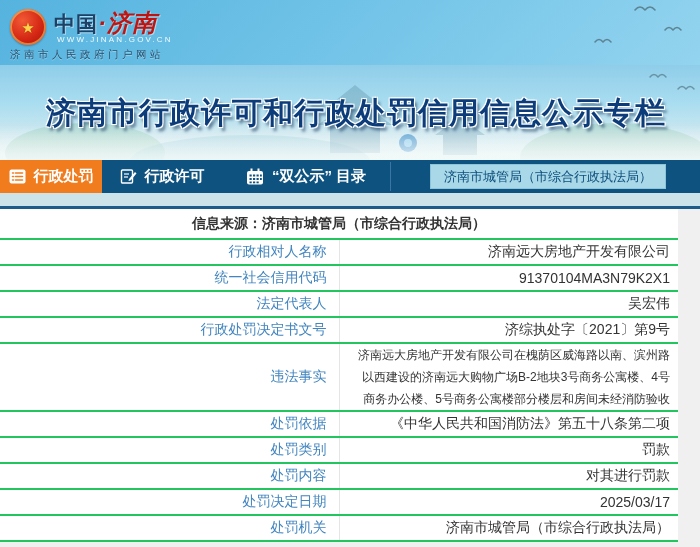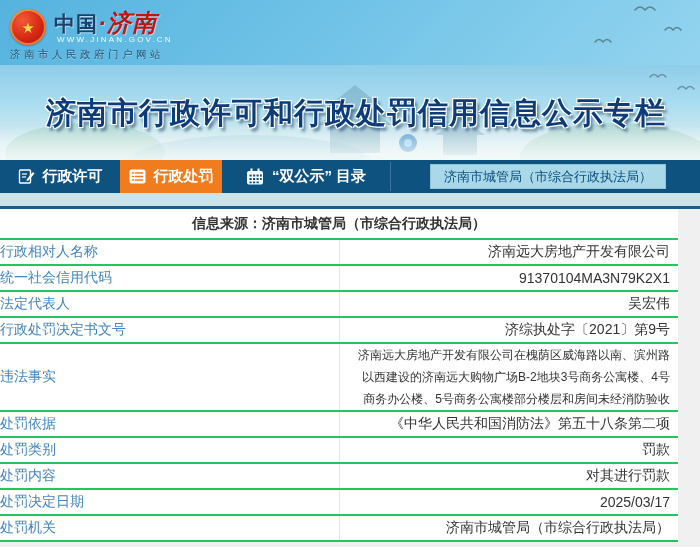--- a/index.html
+++ b/index.html
@@ -45,21 +45,21 @@
                 font-size:13px; padding:0 13px; cursor:pointer; white-space:nowrap; }
 
   .strip { height:13px; background:#cde3ea; }
   .blue-line { height:3px; background:#1c5c8a; }
 
   
   .content { width:678px; background:#fff; }
   table.info { width:100%; border-collapse:collapse; table-layout:fixed; font-size:14px; color:#333; }
   td { border-bottom:2px solid #22c55e; vertical-align:middle; }
   td.source-cell { height:30px; text-align:center; font-weight:bold; color:#333; }
-  td.lbl { width:201px; height:26px; padding-right:12px; color:#4285bf;
+  td.lbl { width:201px; height:26px; text-align:right; padding-right:12px; color:#4285bf;
            border-right:1px solid #e5e5e5; }
   td.val { padding-left:12px; padding-right:8px; color:#333;text-align:right; }
   tr.fact-row td { height:66px; }
   .fact-text { font-size:12px; line-height:22px; max-height:66px; overflow:hidden; color:#333; }
 </style>
 </head>
 <body>
 
 <div class="page">
 
@@ -106,46 +106,46 @@
         <linearGradient id="mist" x1="0" y1="0" x2="0" y2="1">
           <stop offset="0" stop-color="#ffffff" stop-opacity="0"></stop>
           <stop offset="1" stop-color="#f4fafa" stop-opacity="0.85"></stop>
         </linearGradient>
       </defs>
     </svg>
     <div class="banner-title">济南市行政许可和行政处罚信用信息公示专栏</div>
   </div>
 
   <div class="nav">
-    <div class="tab tab-1">
-      <span class="icon">
-        <svg width="17" height="17" viewBox="0 0 17 17">
-          <rect x="1.5" y="2" width="11" height="13" rx="1" fill="none" stroke="#fff" stroke-width="1.4"></rect>
-          <line x1="4" y1="6" x2="9" y2="6" stroke="#fff" stroke-width="1.2"></line>
-          <line x1="4" y1="9" x2="8" y2="9" stroke="#fff" stroke-width="1.2"></line>
-          <path d="M9 11 L15 4 L16.5 5.5 L10.5 12.5 L8.5 13 Z" fill="#fff"></path>
-        </svg>
-      </span>
-      <span>行政许可</span>
-    </div>
     <div class="tab tab-2">
       <span class="icon">
         <svg width="17" height="15" viewBox="0 0 17 15">
           <rect x="0.5" y="0.5" width="16" height="14" rx="2" fill="#fff"></rect>
           <g stroke="#f07c1e" stroke-width="1.6" stroke-linecap="round">
             <line x1="3.5" y1="4" x2="4.5" y2="4"></line>
               <line x1="6.5" y1="4" x2="13.5" y2="4"></line>
             <line x1="3.5" y1="7.5" x2="4.5" y2="7.5"></line>
               <line x1="6.5" y1="7.5" x2="13.5" y2="7.5"></line>
             <line x1="3.5" y1="11" x2="4.5" y2="11"></line>
               <line x1="6.5" y1="11" x2="13.5" y2="11"></line>
           </g>
         </svg>
       </span>
       <span>行政处罚</span>
+    </div>
+    <div class="tab tab-1">
+      <span class="icon">
+        <svg width="17" height="17" viewBox="0 0 17 17">
+          <rect x="1.5" y="2" width="11" height="13" rx="1" fill="none" stroke="#fff" stroke-width="1.4"></rect>
+          <line x1="4" y1="6" x2="9" y2="6" stroke="#fff" stroke-width="1.2"></line>
+          <line x1="4" y1="9" x2="8" y2="9" stroke="#fff" stroke-width="1.2"></line>
+          <path d="M9 11 L15 4 L16.5 5.5 L10.5 12.5 L8.5 13 Z" fill="#fff"></path>
+        </svg>
+      </span>
+      <span>行政许可</span>
     </div>
     <div class="tab tab-3">
       <span class="icon">
         <svg width="18" height="17" viewBox="0 0 18 17">
           <rect x="4.5" y="0.5" width="2" height="4" fill="#fff"></rect>
           <rect x="11.5" y="0.5" width="2" height="4" fill="#fff"></rect>
           <rect x="1" y="3" width="16" height="13.5" rx="2" fill="#fff"></rect>
           <g fill="#0e5280">
             <rect x="3.5" y="6.5" width="2.2" height="2"></rect>
               <rect x="7" y="6.5" width="2.2" height="2"></rect>

